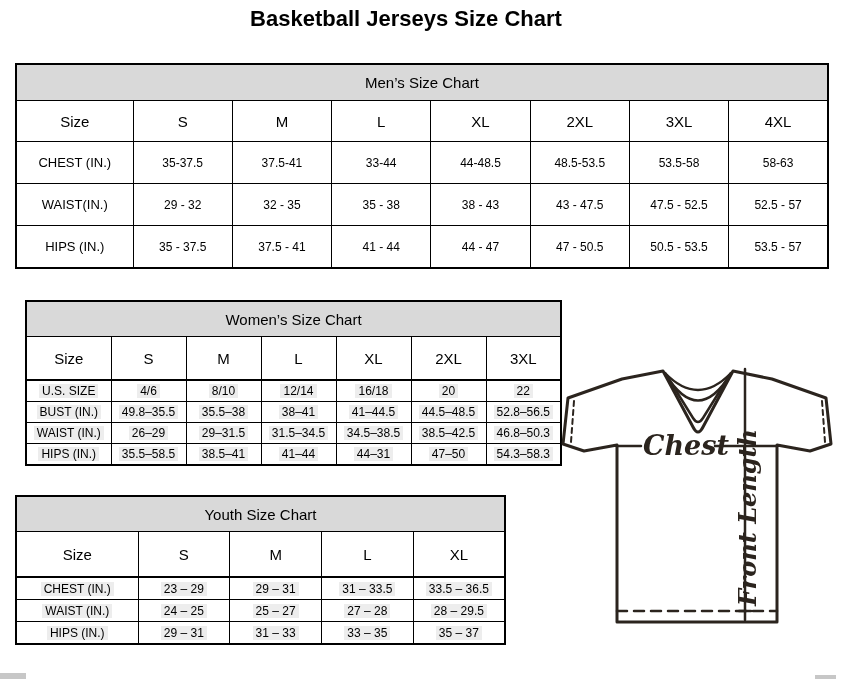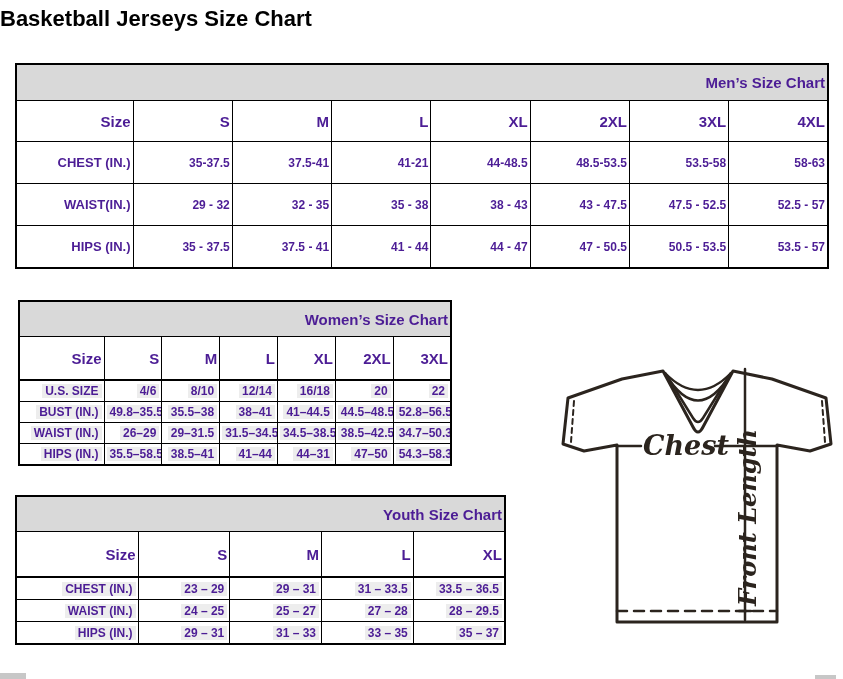--- a/index.html
+++ b/index.html
@@ -1,39 +1,39 @@
 <!DOCTYPE html>
 <html><head>
 <meta charset="utf-8">
 <style>
   html,body{margin:0;padding:0;}
   body{
     width:843px;height:679px;position:relative;background:#ffffff;
     font-family:"Liberation Sans",sans-serif;color:#000;overflow:hidden;
   }
   .page-title{
-    position:absolute;top:6px;left:0;width:812px;
+    position:absolute;top:6px;left:0;width:812px;text-align:center;
     font-size:22px;font-weight:bold;color:#000;
   }
   table.size-table{
     position:absolute;border-collapse:collapse;table-layout:fixed;
-    background:#fff;font-weight:bold;text-align:right;color:#4c1d95;
+    background:#fff;font-weight:normal;text-align:center;color:#000000;
     border:2px solid #000;
   }
   table.size-table td{border:1px solid #000;padding:0 2px;overflow:hidden;white-space:nowrap;}
   td.band{background:#d9d9d9;font-size:15px;border-bottom:1px solid #000;}
   tr.size-row td{font-size:15px;}
   
   #men-table{left:15px;top:63px;width:814px;}
   #men-table td.band{height:35px;}
   #men-table tr.size-row td{height:40px;}
   #men-table tr.data-row td{height:41px;font-size:12px;}
   #men-table tr.data-row td.rowlbl{font-size:13px;}
   
-  #women-table{left:18px;top:300px;width:434px;}
+  #women-table{left:25px;top:300px;width:537px;}
   #women-table td.band{height:34px;}
   #women-table tr.size-row td{height:42px;border-bottom:2px solid #000;}
   #women-table tr.data-row td{height:20px;font-size:12px;}
   
   #youth-table{left:15px;top:495px;width:491px;}
   #youth-table td.band{height:34px;margin-left:16px;}
   #youth-table tr.size-row td{height:44px;border-bottom:2px solid #000;}
   #youth-table tr.data-row td{height:21px;font-size:12px;}
   
   .hl{background:#ededed;padding:0 3px;margin-top:13px;}
@@ -70,21 +70,21 @@
     <td>L</td>
     <td>XL</td>
     <td>2XL</td>
     <td>3XL</td>
     <td>4XL</td>
   </tr>
   <tr class="data-row">
     <td class="rowlbl">CHEST (IN.)</td>
     <td>35-37.5</td>
     <td>37.5-41</td>
-    <td>41-21</td>
+    <td>33-44</td>
     <td>44-48.5</td>
     <td>48.5-53.5</td>
     <td>53.5-58</td>
     <td>58-63</td>
   </tr>
   <tr class="data-row">
     <td class="rowlbl">WAIST(IN.)</td>
     <td>29 - 32</td>
     <td>32 - 35</td>
     <td>35 - 38</td>
@@ -147,21 +147,21 @@
     <td><span class="hl">44.5–48.5</span></td>
     <td><span class="hl">52.8–56.5</span></td>
   </tr>
   <tr class="data-row">
     <td><span class="hl">WAIST (IN.)</span></td>
     <td><span class="hl">26–29</span></td>
     <td><span class="hl">29–31.5</span></td>
     <td><span class="hl">31.5–34.5</span></td>
     <td><span class="hl">34.5–38.5</span></td>
     <td><span class="hl">38.5–42.5</span></td>
-    <td><span class="hl">34.7–50.3</span></td>
+    <td><span class="hl">46.8–50.3</span></td>
   </tr>
   <tr class="data-row">
     <td><span class="hl">HIPS (IN.)</span></td>
     <td><span class="hl">35.5–58.5</span></td>
     <td><span class="hl">38.5–41</span></td>
     <td><span class="hl">41–44</span></td>
     <td><span class="hl">44–31</span></td>
     <td><span class="hl">47–50</span></td>
     <td><span class="hl">54.3–58.3</span></td>
   </tr>

